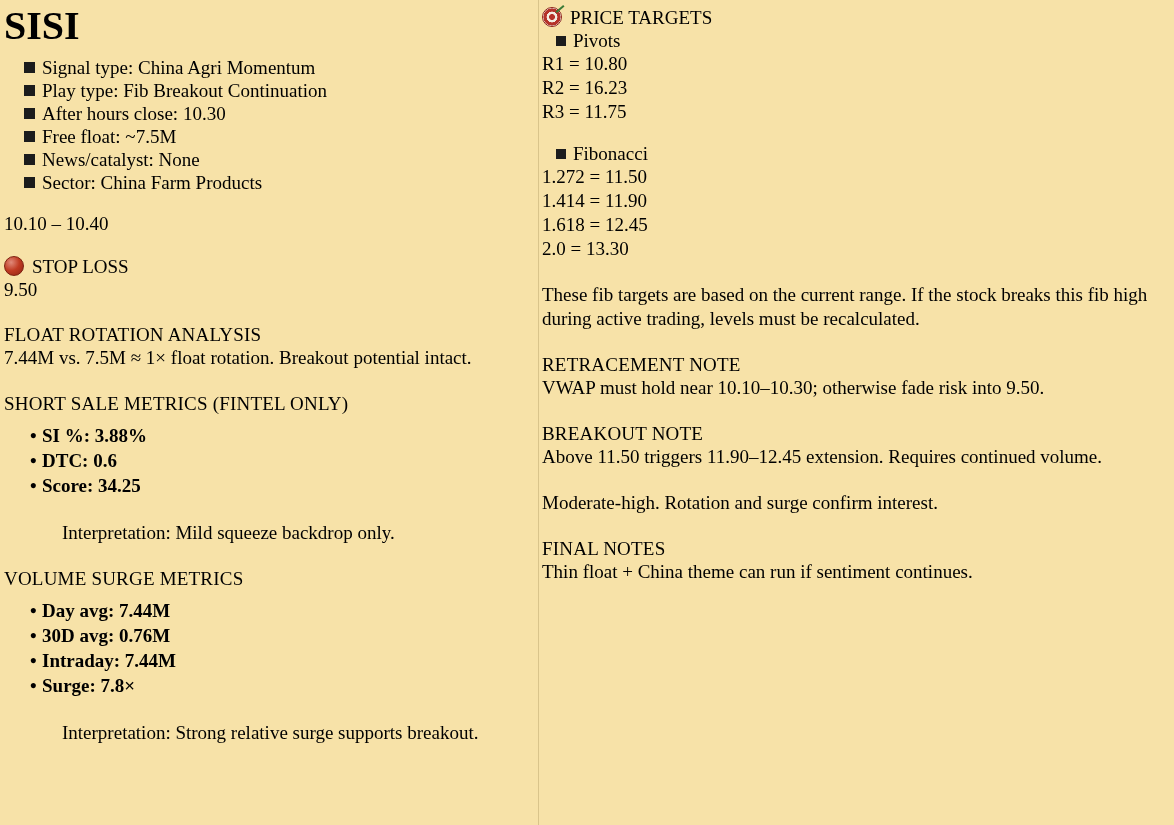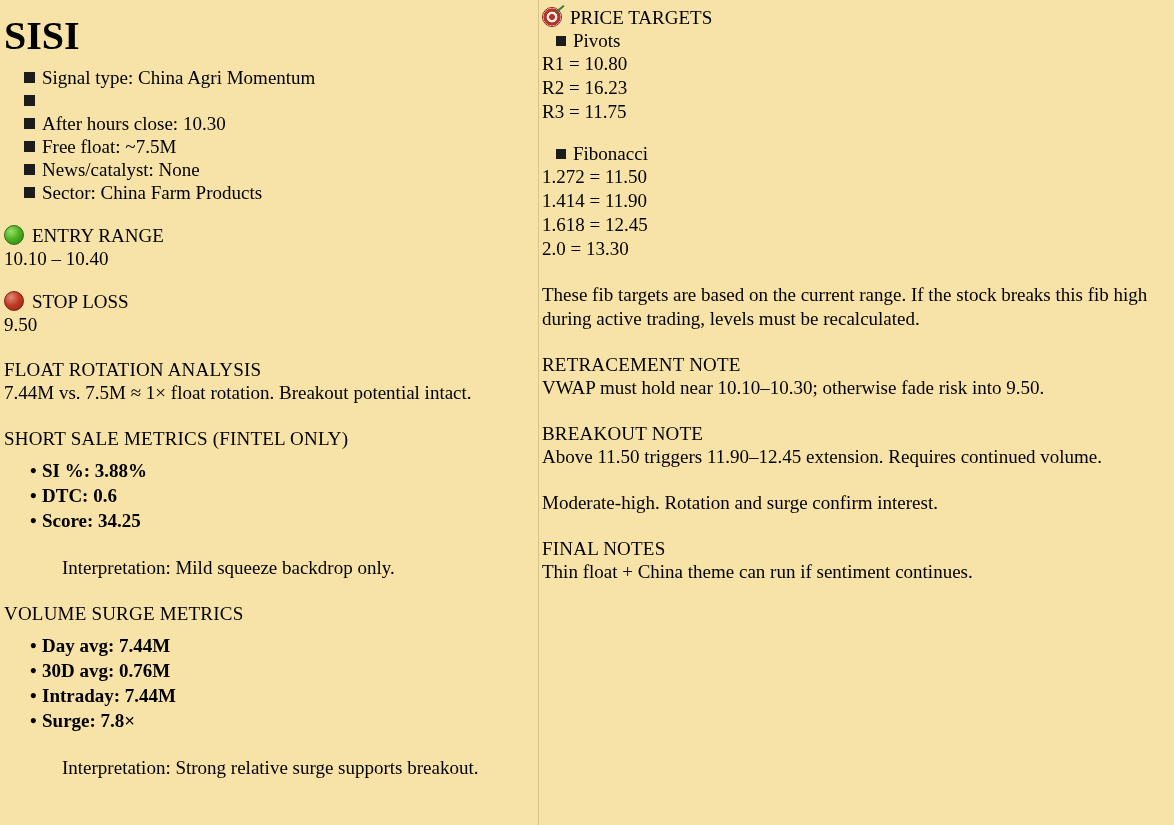--- a/index.html
+++ b/index.html
@@ -39,21 +39,21 @@
   .col-right {
     width: 636px;
     padding: 4px 25px 0 4px;
   }
   .ticker {
     font-family: "Liberation Serif", serif;
     font-weight: bold;
     font-size: 40px;
     line-height: 44px;
     letter-spacing: 0px;
-    margin: 10px 0 8px 0;
+    margin: 0 0 8px 0;
   }
   .bullet-line {
     font-size: 19px;
     line-height: 23px;
     white-space: nowrap;
     padding-left: 20px;
   }
   .sq {
     display: inline-block;
     width: 11px;
@@ -168,40 +168,37 @@
   <div class="divider"></div>
 
   <div class="col col-left">
 
     <div class="ticker">SISI</div>
 
     <div class="bullet-line">
       <span class="sq"></span><span>Signal type: China Agri Momentum</span>
     </div>
     <div class="bullet-line">
-      <span class="sq"></span>
+      <span class="sq"></span><span>Play type: Fib Breakout Continuation</span>
     </div>
     <div class="bullet-line">
       <span class="sq"></span><span>After hours close: 10.30</span>
     </div>
     <div class="bullet-line">
       <span class="sq"></span><span>Free float: ~7.5M</span>
     </div>
     <div class="bullet-line">
       <span class="sq"></span><span>News/catalyst: None</span>
     </div>
     <div class="bullet-line">
       <span class="sq"></span><span>Sector: China Farm Products</span>
     </div>
 
     <div class="gap-md"></div>
 
-    <div class="section-head">
-      <span class="dot dot-green"></span><span>ENTRY RANGE</span>
-    </div>
     <div class="plain">10.10 – 10.40</div>
 
     <div class="gap-md"></div>
 
     <div class="section-head">
       <span class="dot dot-red"></span><span>STOP LOSS</span>
     </div>
     <div class="plain">9.50</div>
 
     <div class="gap-lg"></div>

